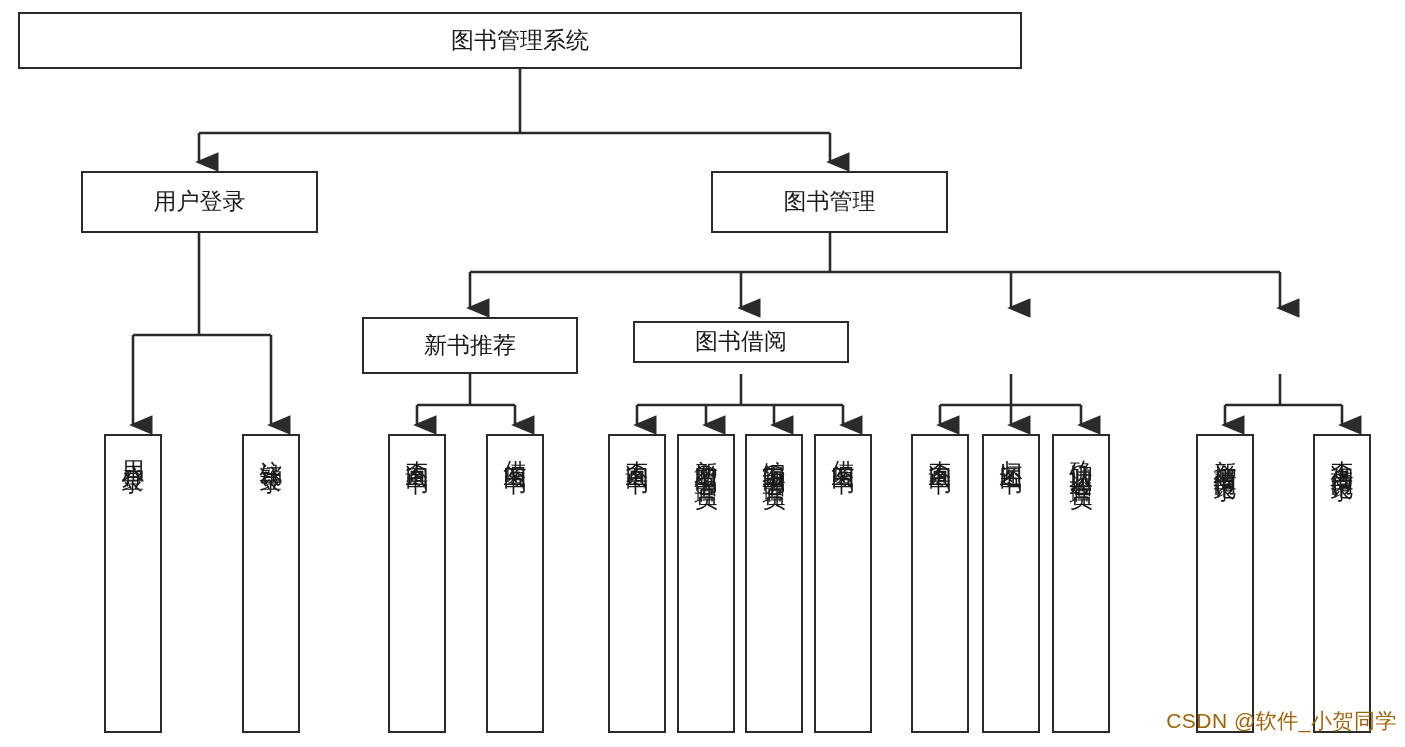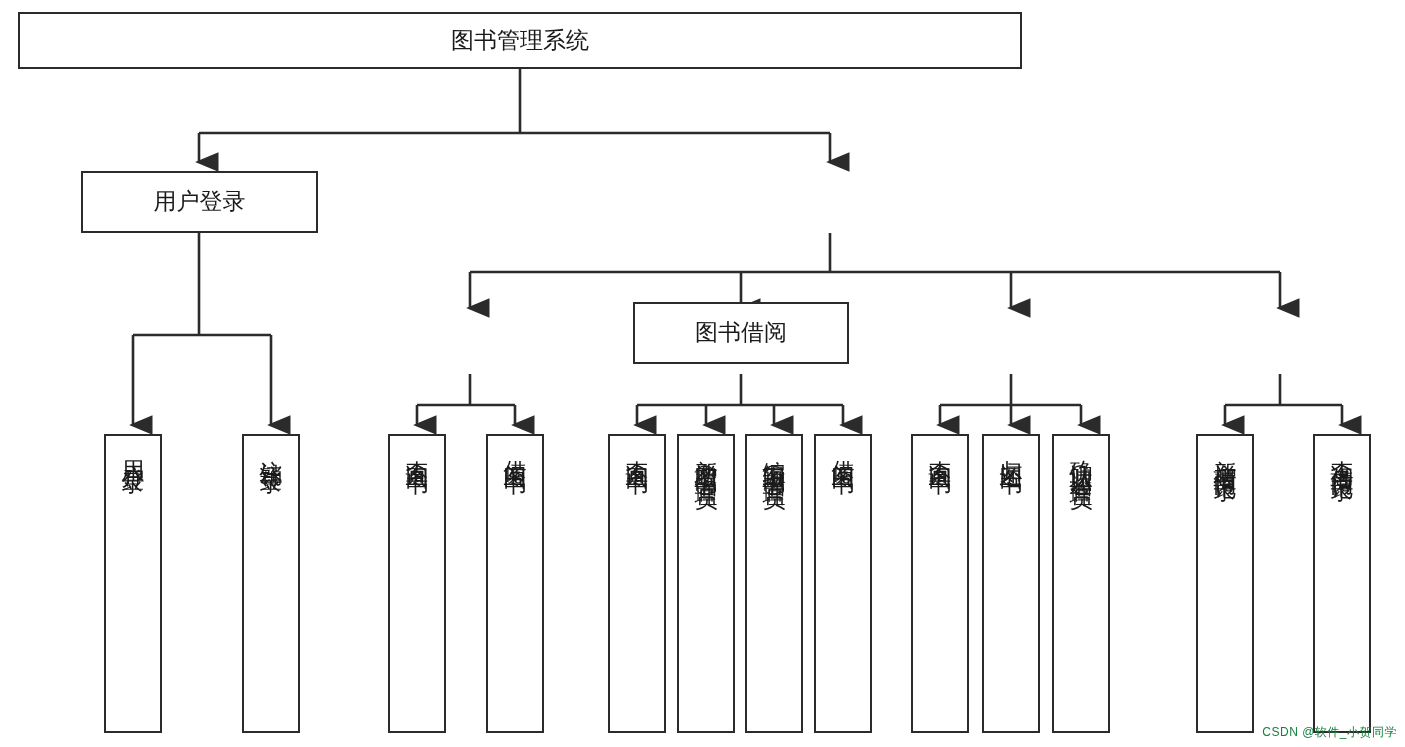--- a/index.html
+++ b/index.html
@@ -54,23 +54,23 @@
     writing-mode: vertical-rl;
     text-orientation: upright;
     font-size: 23px;
     letter-spacing: 4px;
     line-height: 1;
     margin: 0 auto;
   }
   .watermark {
     position: absolute;
     right: 8px;
-    bottom: 6px;
-    font-size: 12px;
-    color: #15803d;
+    bottom: 12px;
+    font-size: 21px;
+    color: #a16207;
     letter-spacing: 0.5px;
     white-space: nowrap;
   }
 </style>
 </head>
 <body>
 
 <div id="canvas">
 
   <svg class="wires" viewBox="0 0 1405 747" xmlns="http://www.w3.org/2000/svg">
@@ -126,22 +126,28 @@
     </g>
   </svg>
 
   <div class="node root horiz" style="left: 18px; top: 12px; width: 1004px; height: 57px;">
     <span class="node-label">图书管理系统</span>
   </div>
 
   <div class="node horiz" style="left: 81px; top: 171px; width: 237px; height: 62px;">
     <span class="node-label">用户登录</span>
   </div>
+  <div class="node horiz" style="left: 711px; top: 171px; width: 237px; height: 62px;">
+    <span class="node-label">图书管理</span>
+  </div>
 
-  <div class="node horiz" style="left: 633px; top: 302px; width: 216px; height: 62px;">
+  <div class="node horiz" style="left: 362px; top: 317px; width: 216px; height: 57px;">
+    <span class="node-label">新书推荐</span>
+  </div>
+  <div class="node horiz" style="left: 633px; top: 321px; width: 216px; height: 42px;">
     <span class="node-label">图书借阅</span>
   </div>
 
   <div class="node vert" style="left: 104px; top: 434px; width: 58px; height: 299px;">
     <span class="node-label">用户登录</span>
   </div>
   <div class="node vert" style="left: 242px; top: 434px; width: 58px; height: 299px;">
     <span class="node-label">注销登录</span>
   </div>
   <div class="node vert" style="left: 388px; top: 434px; width: 58px; height: 299px;">

